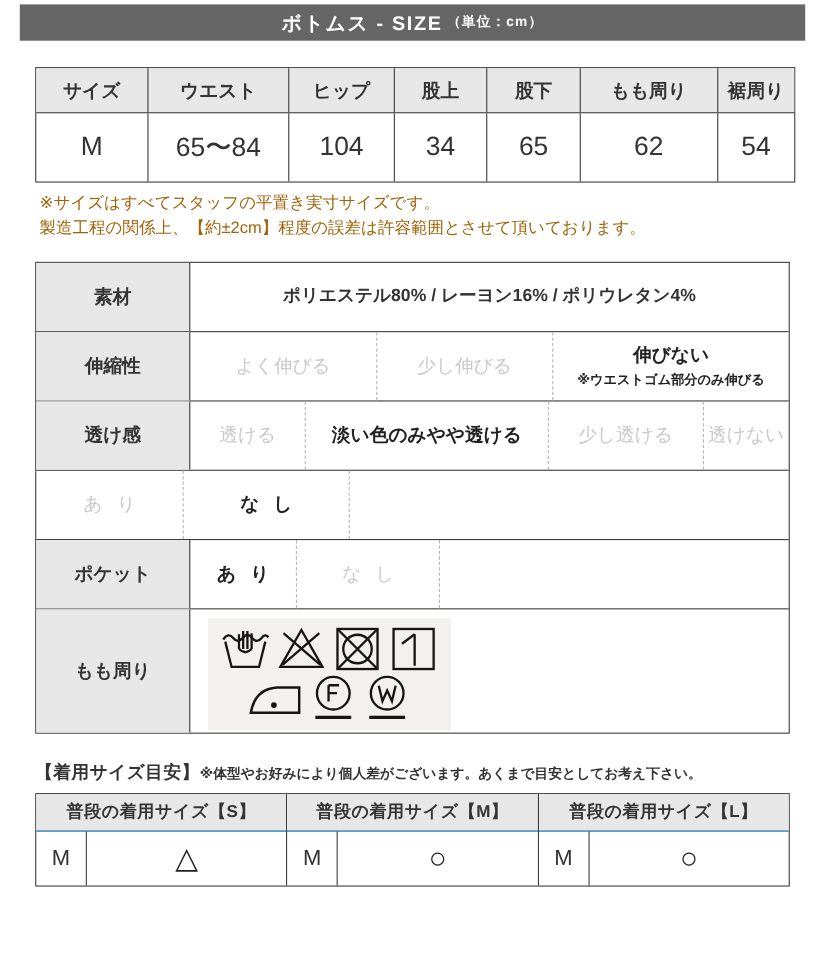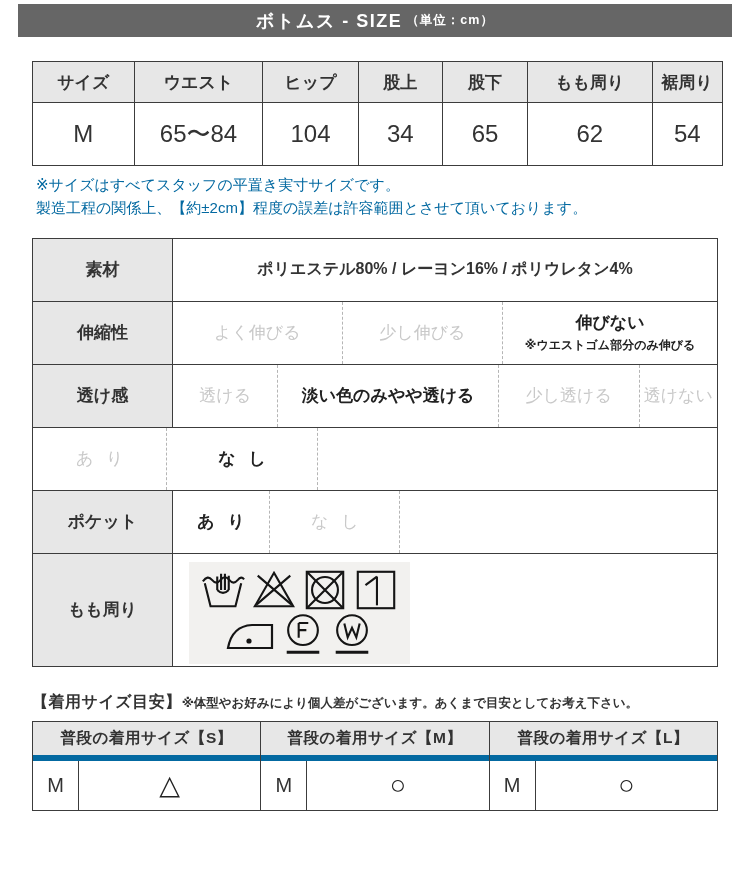--- a/index.html
+++ b/index.html
@@ -20,21 +20,21 @@
   .size-table{margin:24px 27px 0 32px;border:1px solid #3c3c3c;}
   .st-row{display:flex;}
   .st-row.head{background:#e7e7e7;height:40px;font-weight:bold;font-size:17px;}
   .st-row.vals{height:62px;font-size:24px;border-top:1px solid #3c3c3c;}
   .st-cell{display:flex;align-items:center;justify-content:center;box-sizing:border-box;}
   .st-cell + .st-cell{border-left:1px solid #3c3c3c;}
   .w0{width:14.6%;} .w1{width:18.7%;} .w2{width:13.8%;} .w3{width:12.3%;}
   .w4{width:12.3%;} .w5{width:18.1%;} .w6{width:10.2%;}
 
   
-  .size-notes{margin:7px 20px 0 36px;font-size:15px;line-height:1.55;color:#0369a1;}
+  .size-notes{margin:7px 20px 0 36px;font-size:15px;line-height:1.55;color:#a16207;}
 
   
   .spec-table{margin:18px 32px 0 32px;border:1px solid #3c3c3c;}
   .spec-row{display:flex;height:62px;}
   .spec-row + .spec-row{border-top:1px solid #3c3c3c;}
   .spec-row.laundry{height:112px;}
   .spec-label{
     width:140px;flex:0 0 140px;background:#e7e7e7;border-right:1px solid #3c3c3c;
     display:flex;align-items:center;justify-content:center;
     font-weight:bold;font-size:17px;box-sizing:border-box;
@@ -60,21 +60,21 @@
   .icon-row.second{margin:-2px 0 0 26px;}
   .cicon{display:block;}
 
   
   .fit-heading{margin:25px 20px 0 32px;display:flex;align-items:baseline;white-space:nowrap;}
   .fit-heading .fg-title{font-size:16px;font-weight:bold;letter-spacing:0.5px;}
   .fit-heading .fg-note{font-size:12.5px;font-weight:bold;color:#333;}
   .fit-table{margin:8px 32px 0 32px;border:1px solid #3c3c3c;display:flex;}
   .fit-col{flex:1;box-sizing:border-box;}
   .fit-col + .fit-col{border-left:1px solid #3c3c3c;}
-  .fit-head{height:33px;background:#e7e7e7;border-bottom:6px solid #0369a1;
+  .fit-head{height:33px;background:#e7e7e7;border-bottom:1px solid #0369a1;
     display:flex;align-items:center;justify-content:center;
     font-size:15.5px;font-weight:bold;letter-spacing:0.5px;}
   .fit-body{display:flex;height:49px;}
   .fit-size{width:46px;flex:0 0 46px;border-right:1px solid #3c3c3c;
     display:flex;align-items:center;justify-content:center;font-size:20px;box-sizing:border-box;}
   .fit-mark{flex:1;display:flex;align-items:center;justify-content:center;font-size:27px;color:#222;}
 </style>
 </head>
 <body>
 

